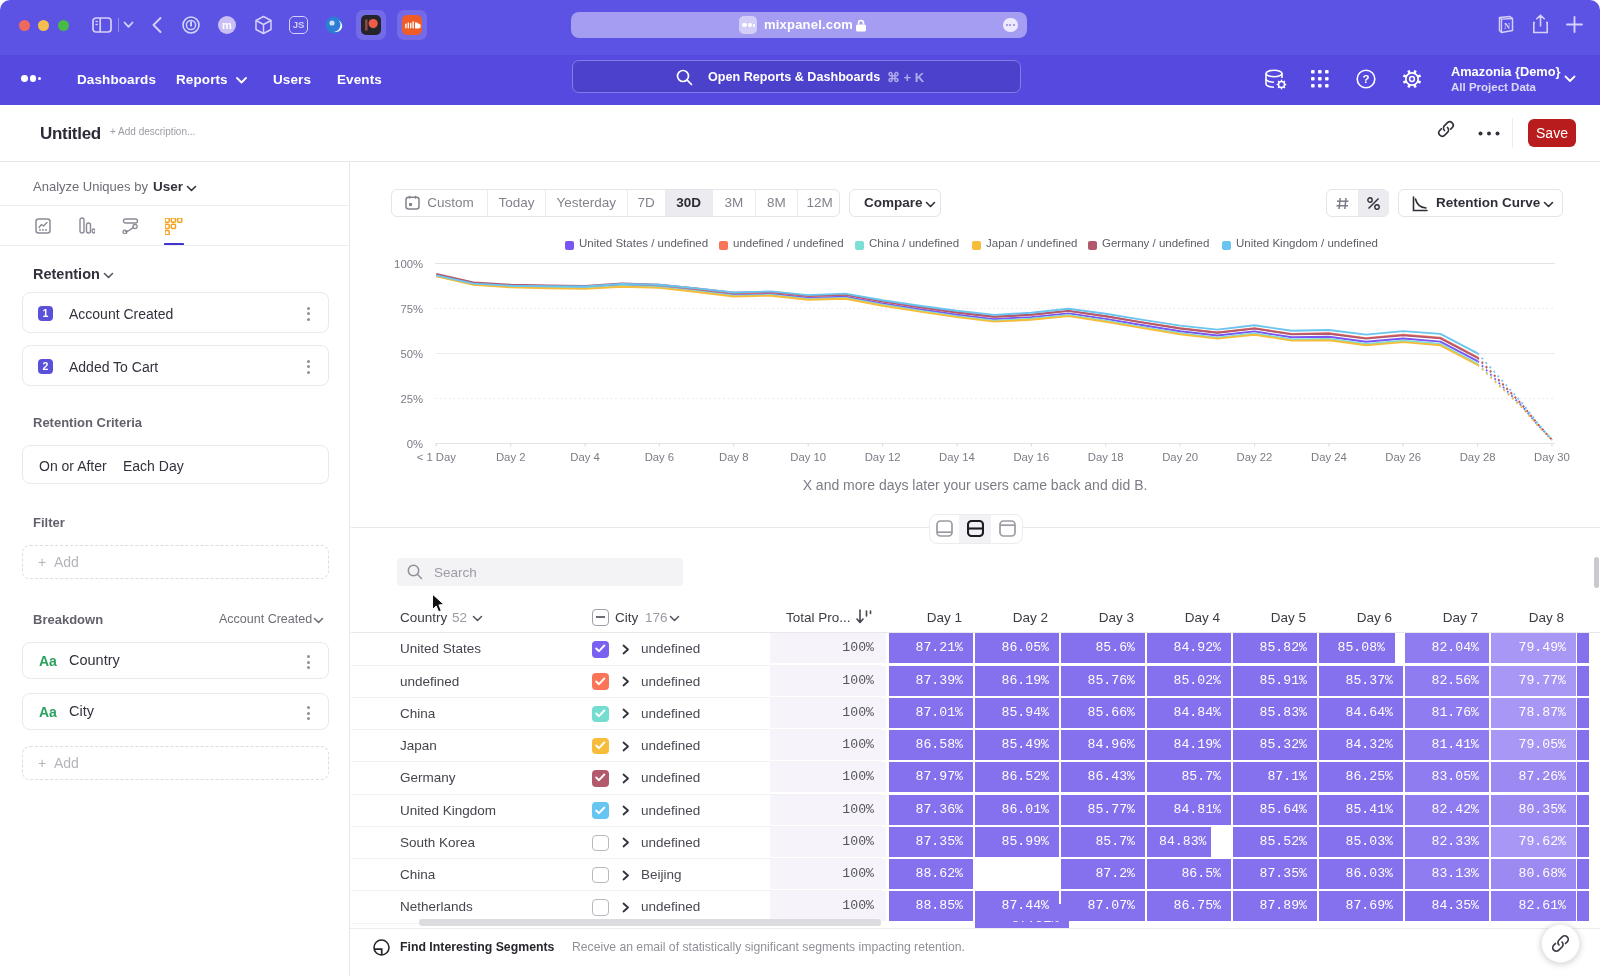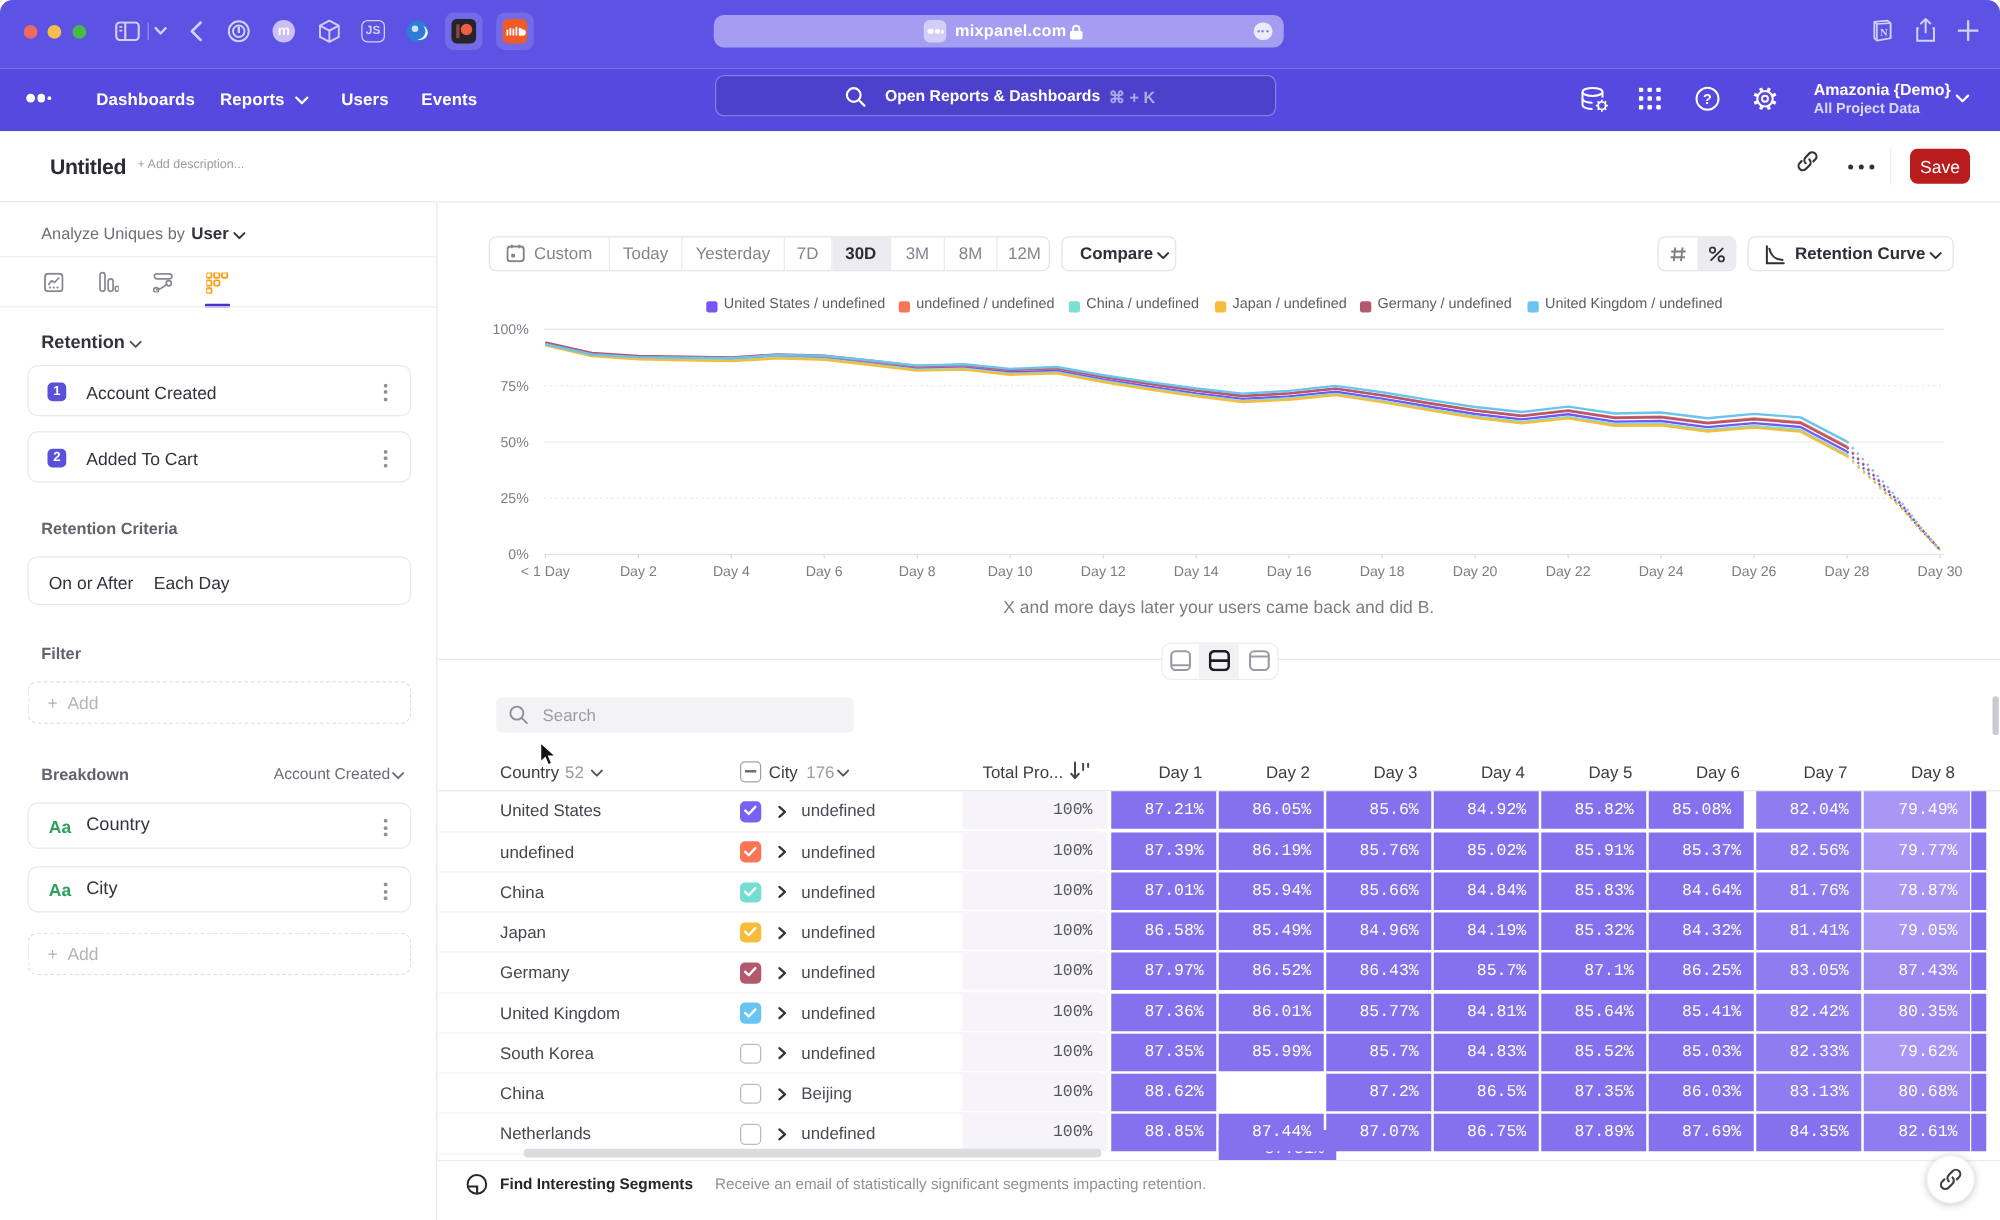--- a/index.html
+++ b/index.html
@@ -572,21 +572,21 @@
   </svg>
 <div class="abs rowname" style="left:641px;top:770.3px;color:#4a4a55;">undefined</div>
 <div class="totblk mono" style="top:762.2px;">100%</div>
 <div class="cell mono" style="left:889.0px;top:762.2px;width:84.0px;background:#8570ee;">87.97%</div>
 <div class="cell mono" style="left:975.0px;top:762.2px;width:84.0px;background:#8570ee;">86.52%</div>
 <div class="cell mono" style="left:1061.0px;top:762.2px;width:84.0px;background:#8570ee;">86.43%</div>
 <div class="cell mono" style="left:1147.0px;top:762.2px;width:84.0px;background:#8570ee;">85.7%</div>
 <div class="cell mono" style="left:1233.0px;top:762.2px;width:84.0px;background:#8570ee;">87.1%</div>
 <div class="cell mono" style="left:1319.0px;top:762.2px;width:84.0px;background:#8570ee;">86.25%</div>
 <div class="cell mono" style="left:1405.0px;top:762.2px;width:84.0px;background:#8f7cf0;">83.05%</div>
-<div class="cell mono" style="left:1491.0px;top:762.2px;width:85.0px;background:#9c8af2;">87.43%</div>
+<div class="cell mono" style="left:1491.0px;top:762.2px;width:85.0px;background:#9c8af2;">87.26%</div>
 <div class="cell mono" style="left:1577.0px;top:762.2px;width:12px;background:#8570ee;"></div>
 <div class="abs" style="left:351px;top:825.7px;width:530px;height:1px;background:#f2f2f5;"></div>
 <div class="abs rowname" style="left:400px;top:802.6px;">United Kingdom</div>
 <div class="abs cb" style="top:802.4px;background:#67c6f1;"></div>
 <svg class="abs" style="left:595.2px;top:805.575px;" width="10.5" height="9" viewBox="0 0 10.5 9">
     <path d="M1.2 4.5 L4 7.2 L9.3 1.5" fill="none" stroke="#fff" stroke-width="1.9" stroke-linecap="round" stroke-linejoin="round"></path>
   </svg>
 <svg class="abs" style="left:622px;top:805.075px;" width="8" height="11" viewBox="0 0 8 11">
     <path d="M1.5 1.5 L6 5.5 L1.5 9.5" fill="none" stroke="#32323d" stroke-width="1.8" stroke-linecap="round" stroke-linejoin="round"></path>
   </svg>
@@ -605,21 +605,21 @@
 <div class="abs rowname" style="left:400px;top:834.8px;">South Korea</div>
 <div class="abs cb cb-off" style="top:834.6px;"></div>
 <svg class="abs" style="left:622px;top:837.325px;" width="8" height="11" viewBox="0 0 8 11">
     <path d="M1.5 1.5 L6 5.5 L1.5 9.5" fill="none" stroke="#32323d" stroke-width="1.8" stroke-linecap="round" stroke-linejoin="round"></path>
   </svg>
 <div class="abs rowname" style="left:641px;top:834.8px;color:#4a4a55;">undefined</div>
 <div class="totblk mono" style="top:826.7px;">100%</div>
 <div class="cell mono" style="left:889.0px;top:826.7px;width:84.0px;background:#8570ee;">87.35%</div>
 <div class="cell mono" style="left:975.0px;top:826.7px;width:84.0px;background:#8570ee;">85.99%</div>
 <div class="cell mono" style="left:1061.0px;top:826.7px;width:84.0px;background:#8570ee;">85.7%</div>
-<div class="cell mono" style="left:1147.0px;top:826.7px;width:84.0px;background:#8570ee;padding-left:12px;">84.83%</div>
+<div class="cell mono" style="left:1147.0px;top:826.7px;width:64px;background:#8570ee;padding-left:12px;">84.83%</div>
 <div class="cell mono" style="left:1233.0px;top:826.7px;width:84.0px;background:#8570ee;">85.52%</div>
 <div class="cell mono" style="left:1319.0px;top:826.7px;width:84.0px;background:#8570ee;">85.03%</div>
 <div class="cell mono" style="left:1405.0px;top:826.7px;width:84.0px;background:#8f7cf0;">82.33%</div>
 <div class="cell mono" style="left:1491.0px;top:826.7px;width:85.0px;background:#a897f4;">79.62%</div>
 <div class="cell mono" style="left:1577.0px;top:826.7px;width:12px;background:#8570ee;"></div>
 <div class="abs" style="left:351px;top:890.2px;width:530px;height:1px;background:#f2f2f5;"></div>
 <div class="abs rowname" style="left:400px;top:867.1px;">China</div>
 <div class="abs cb cb-off" style="top:866.9px;"></div>
 <svg class="abs" style="left:622px;top:869.575px;" width="8" height="11" viewBox="0 0 8 11">
     <path d="M1.5 1.5 L6 5.5 L1.5 9.5" fill="none" stroke="#32323d" stroke-width="1.8" stroke-linecap="round" stroke-linejoin="round"></path>

